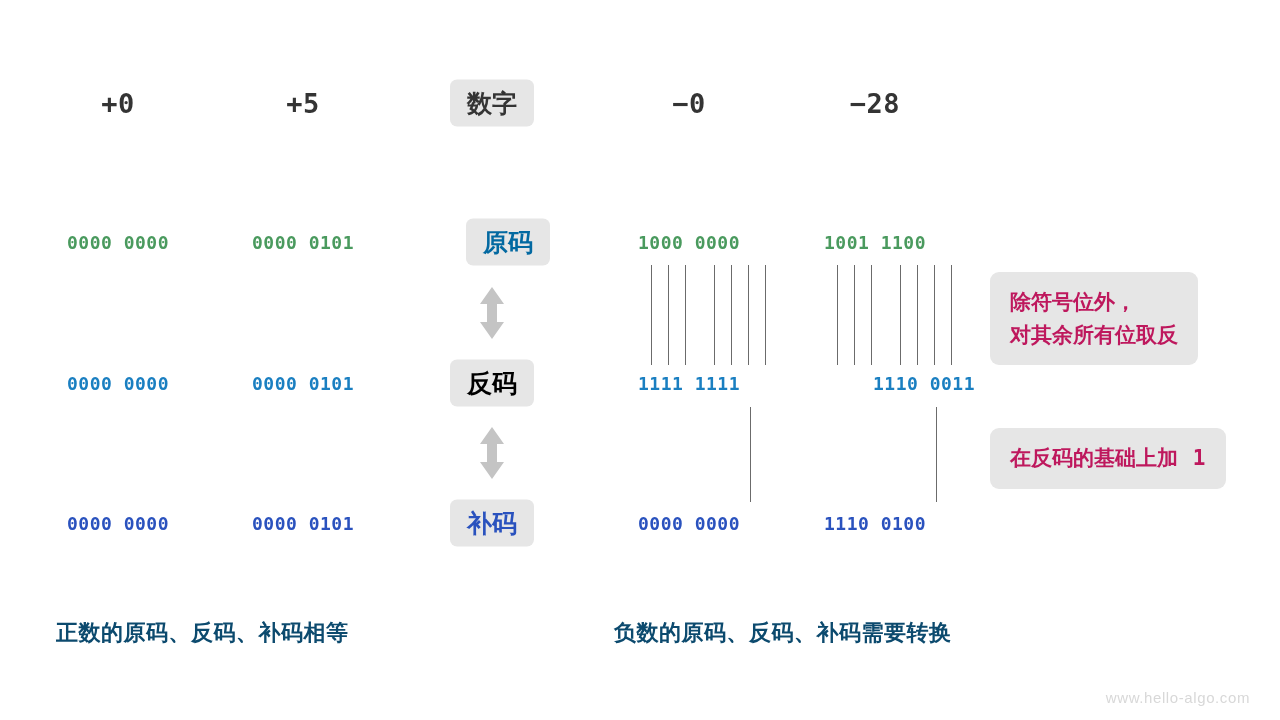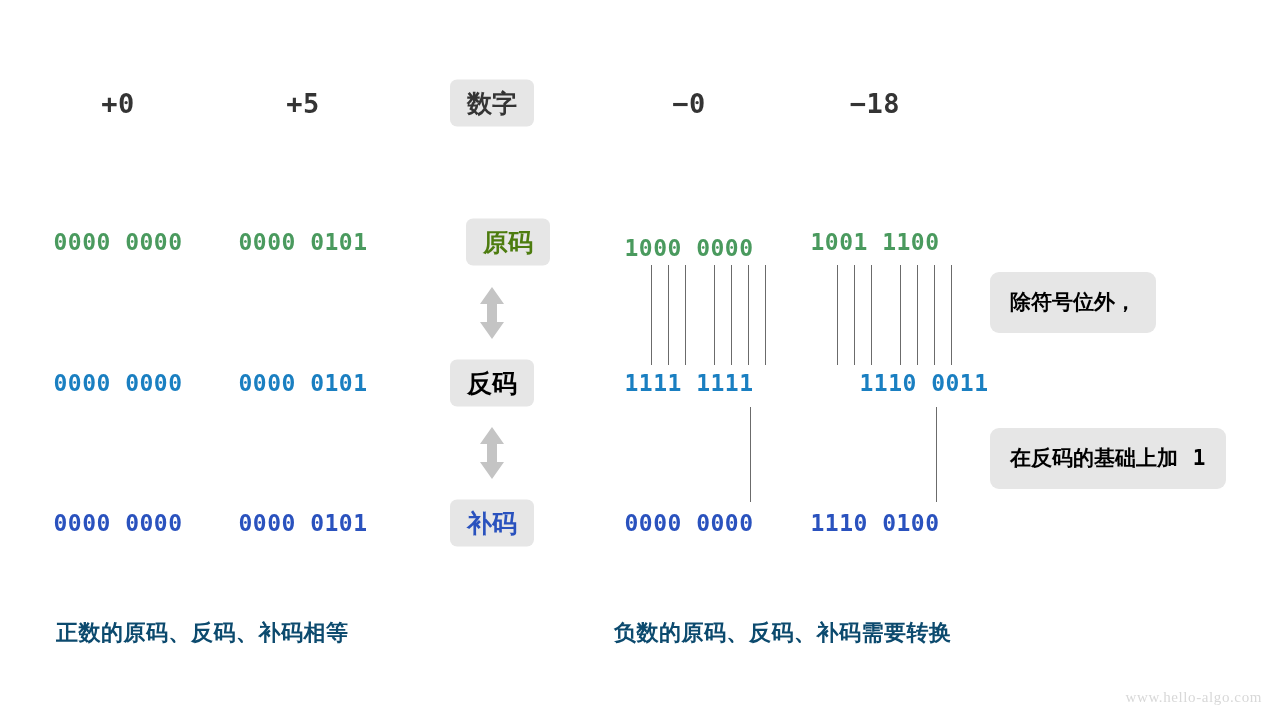--- a/index.html
+++ b/index.html
@@ -42,28 +42,28 @@
   .badge {
     background: #e6e6e6;
     border-radius: 7px;
     padding: 11px 17px;
     font-size: 25px;
     font-weight: bold;
     line-height: 1;
     color: #343434;
     display: inline-block;
   }
-  .badge.green { color: #4d7c0f; margin-left: 32px; }
+  .badge.green { color: #0369a1; margin-left: 32px; }
   .badge.blue  { color: #000000; }
   .badge.navy  { color: #2a52be; }
 
   
   .binary {
     font-family: "DejaVu Sans Mono", "Liberation Mono", monospace;
-    font-size: 23px;
+    font-size: 18px;
     font-weight: bold;
     letter-spacing: 0.5px;
     text-align: right;
   }
   .binary.green { color: #4a9a5e; }
   .binary.blue  { color: #1a7fc1; }
   .binary.navy  { color: #2a52be; }
 
   
   .dbl-arrow {
@@ -79,21 +79,21 @@
     position: absolute;
     width: 1px;
     background: #6b6b6b;
   }
 
   
   .callout {
     position: absolute;
     background: #e6e6e6;
     border-radius: 9px;
-    color: #000000;
+    color: #be185d;
     font-size: 21px;
     font-weight: bold;
     line-height: 1.55;
     padding: 14px 20px;
     white-space: nowrap;
   }
   .callout .mono-one {
     font-family: "DejaVu Sans Mono", "Liberation Mono", monospace;
     font-weight: bold;
   }
@@ -104,54 +104,54 @@
     color: #0c4a6e;
     font-size: 22px;
     font-weight: bold;
     white-space: nowrap;
     letter-spacing: 0.5px;
   }
 
   
   .watermark {
     position: absolute;
-    right: 18px;
+    right: 30px;
     bottom: 14px;
-    font-family: Liberation Serif, serif;
+    font-family: Liberation Sans, sans-serif;
     font-size: 15px;
     color: #d8d8d8;
     letter-spacing: 0.6px;
   }
 </style>
 </head>
 <body>
 
 <div class="stage">
 
   <div class="cell num-label" style="left:118px; top:103px;">+0</div>
 
   <div class="cell num-label" style="left:303px; top:103px;">+5</div>
 
   <div class="cell" style="left:492px; top:103px;text-decoration:underline;">
     <span class="badge">数字</span>
   </div>
 
   <div class="cell num-label" style="left:689px; top:103px;">−0</div>
 
-  <div class="cell num-label" style="left:875px; top:103px;">−18</div>
+  <div class="cell num-label" style="left:875px; top:103px;">−28</div>
 
   <div class="cell binary green" style="left:118px; top:242px;">0000 0000</div>
 
   <div class="cell binary green" style="left:303px; top:242px;">0000 0101</div>
 
   <div class="cell" style="left:492px; top:242px;">
     <span class="badge green">原码</span>
   </div>
 
-  <div class="cell binary green" style="left:689px; top:248px;">1000 0000</div>
+  <div class="cell binary green" style="left:689px; top:242px;">1000 0000</div>
 
   <div class="cell binary green" style="left:875px; top:242px;">1001 1100</div>
 
   <div class="cell binary blue" style="left:118px; top:383px;">0000 0000</div>
 
   <div class="cell binary blue" style="left:303px; top:383px;">0000 0101</div>
 
   <div class="cell" style="left:492px; top:383px;">
     <span class="badge blue">反码</span>
   </div>
@@ -198,20 +198,21 @@
   <div class="tick" style="left:900px; top:265px; height:100px;"></div>
   <div class="tick" style="left:917px; top:265px; height:100px;"></div>
   <div class="tick" style="left:934px; top:265px; height:100px;"></div>
   <div class="tick" style="left:951px; top:265px; height:100px;"></div>
 
   <div class="tick" style="left:750px; top:407px; height:95px;"></div>
   <div class="tick" style="left:936px; top:407px; height:95px;"></div>
 
   <div class="callout" style="left:990px; top:272px;">
     <div>除符号位外，</div>
+    <div>对其余所有位取反</div>
   </div>
 
   <div class="callout" style="left:990px; top:428px;">
     <span>在反码的基础上加</span>
     <span class="mono-one" style="margin-left:9px;">1</span>
   </div>
 
   <div class="caption" style="left:56px; top:618px;">正数的原码、反码、补码相等</div>
 
   <div class="caption" style="left:614px; top:618px;">负数的原码、反码、补码需要转换</div>

